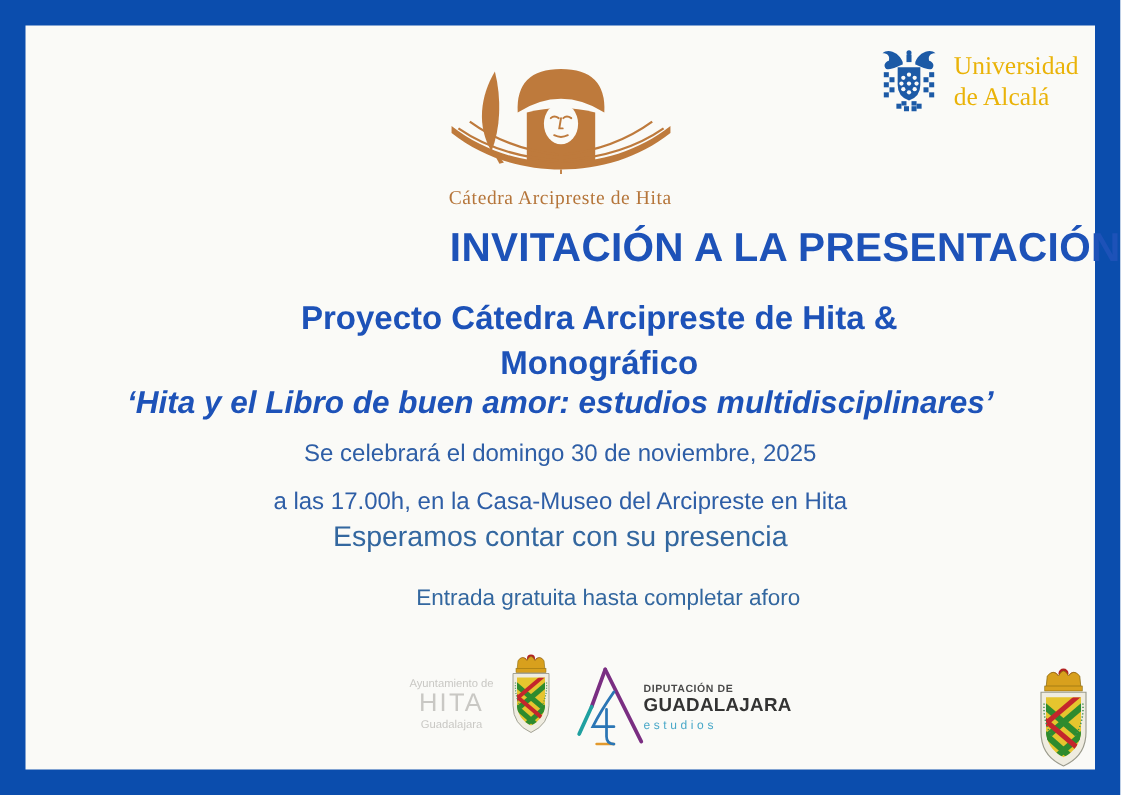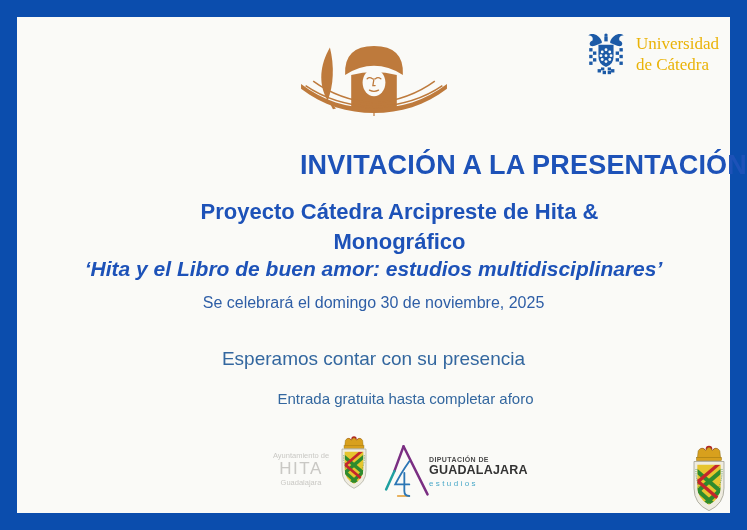--- a/index.html
+++ b/index.html
@@ -77,20 +77,21 @@
       <g stroke="#BE7A3C" stroke-width="2" fill="none">
         <path d="M108,88 C 76,86 46,78 20,60"></path>
         <path d="M108,83 C 80,80 52,70 30,54"></path>
         <path d="M112,88 C 144,86 174,78 200,60"></path>
         <path d="M112,83 C 140,80 168,70 190,54"></path>
       </g>
       <path d="M14,58 C 42,80 76,90 110,90 C 144,90 178,80 206,58 L206,64 C 178,86 144,96 110,96 C 76,96 42,86 14,64 Z" fill="#BE7A3C"></path>
       <path d="M110,96 l0,6" stroke="#BE7A3C" stroke-width="1.6"></path>
       <circle cx="110" cy="104" r="2.4" fill="#BE7A3C"></circle>
     </svg>
+    <div class="catedra-label">Cátedra Arcipreste de Hita</div>
   </div>
 
   <div class="abs uah-logo">
     <svg width="42" height="48" viewBox="0 0 100 112">
       <g fill="#1C5AA6">
 
         <path d="M40,26 C 34,10 16,4 8,12 C 16,12 20,16 18,24 C 11,26 9,33 14,37 C 23,39 33,32 40,30 Z"></path>
         <path d="M60,26 C 66,10 84,4 92,12 C 84,12 80,16 82,24 C 89,26 91,33 86,37 C 77,39 67,32 60,30 Z"></path>
         <rect x="46" y="14" width="8" height="12"></rect>
         <circle cx="50" cy="11" r="4"></circle>
@@ -122,35 +123,36 @@
         <circle cx="38" cy="60" r="3.4"></circle>
           <circle cx="62" cy="60" r="3.4"></circle>
         <circle cx="41" cy="69" r="3.4"></circle>
           <circle cx="59" cy="69" r="3.4"></circle>
         <circle cx="50" cy="74" r="3.4"></circle>
           <circle cx="50" cy="60" r="3.4"></circle>
       </g>
     </svg>
     <div class="uah-text">
       <div>Universidad</div>
-      <div>de Cátedra</div>
+      <div>de Alcalá</div>
     </div>
   </div>
 
   <div class="abs center-line title">INVITACIÓN A LA PRESENTACIÓN</div>
 
   <div class="abs center-line project">
     <div>Proyecto Cátedra Arcipreste de Hita &amp;</div>
     <div>Monográfico</div>
   </div>
 
   <div class="abs center-line book-title">‘Hita y el Libro de buen amor: estudios multidisciplinares’</div>
 
   <div class="abs center-line when">
     <div>Se celebrará el domingo 30 de noviembre, 2025</div>
+    <div>a las 17.00h, en la Casa-Museo del Arcipreste en Hita</div>
   </div>
 
   <div class="abs center-line closing1">Esperamos contar con su presencia</div>
   <div class="abs center-line closing2">Entrada gratuita hasta completar aforo</div>
 
   <div class="abs ayto">
     <div class="ayto-s">Ayuntamiento de</div>
     <div class="ayto-b">HITA</div>
     <div class="ayto-s">Guadalajara</div>
   </div>

